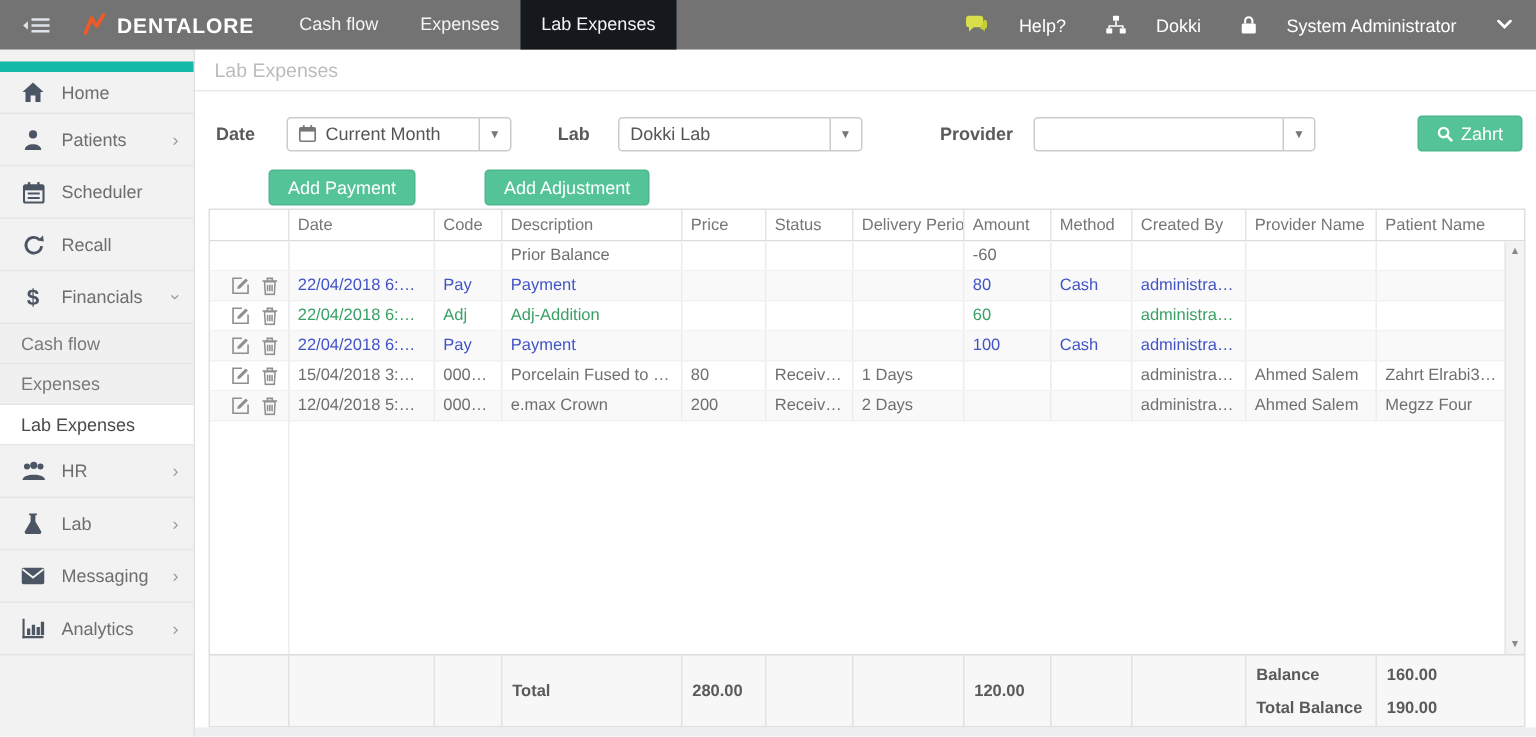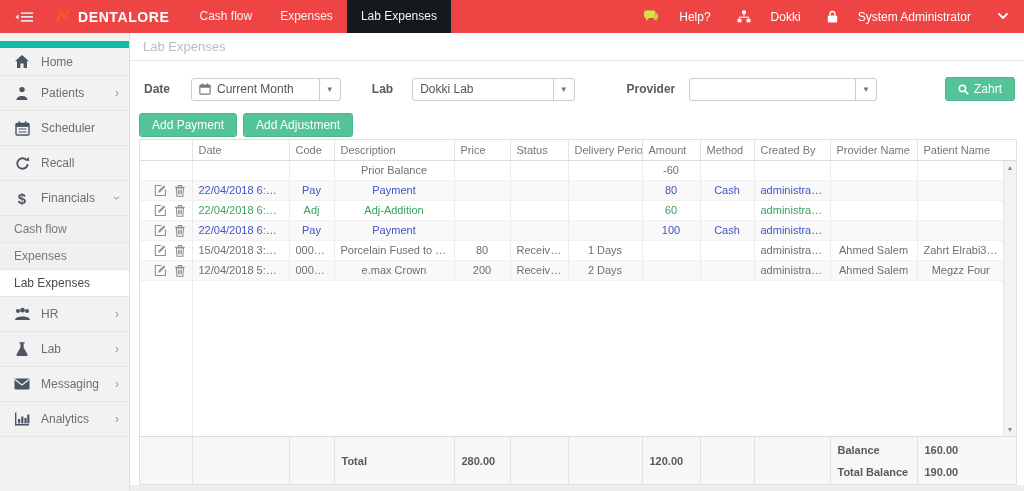--- a/index.html
+++ b/index.html
@@ -4,21 +4,21 @@
 <style>
   * { box-sizing: border-box; }
   html,body { margin:0; padding:0; }
   body {
     width:1024px; height:491px; position:relative; overflow:hidden;
     font-family:"Liberation Sans", sans-serif; background:#eceef0;
   }
 
   
   .navbar { position:absolute; top:0; left:0; width:1024px; height:33px;
-    background:#ef4444; display:flex; align-items:center; z-index:5; }
+    background:#737373; display:flex; align-items:center; z-index:5; }
   .nav-burger { margin-left:15px; display:flex; align-items:center; cursor:pointer; }
   .brand { display:flex; align-items:center; margin-left:20px; }
   .brand-text { color:#fff; font-weight:bold; font-size:14px; letter-spacing:.6px; margin-left:6px; }
   .nav-tabs { display:flex; height:33px; margin-left:16px; }
   .nav-tab { padding:0 14px; line-height:33px; color:#f2f4f6; font-size:12px; cursor:pointer; }
   .nav-tab.active { background:#15181d; }
   .nav-right { margin-left:auto; display:flex; align-items:center; color:#fff; font-size:12px; padding-right:16px; }
   .nav-right .nav-link { display:flex; align-items:center; gap:20px; margin-left:26px; cursor:pointer; }
   .chev-down-white { margin-left:7px; }
 
@@ -46,36 +46,36 @@
     display:flex; align-items:center; }
   .flabel { font-size:12px; font-weight:bold; color:#5a5a5a; }
   .select { height:23px; border:1px solid #ccc; border-radius:3px; background:#fff;
     display:flex; align-items:center; font-size:12px; color:#555; cursor:pointer; }
   .select .val { padding:0 7px; flex:1; display:flex; align-items:center; gap:6px; white-space:nowrap; overflow:hidden; }
   .select .arrow { width:21px; align-self:stretch; border-left:1px solid #ccc;
     display:flex; align-items:center; justify-content:center; color:#777; font-size:8px; }
 
   .btn-green { background:#55c398; color:#fff; border:1px solid #4cb78d; border-radius:3px;
     font-size:12px; height:24px; padding:0 12px; display:inline-flex; align-items:center; gap:5px;
-    cursor:pointer; font-family:"Liberation Sans",sans-serif; }
+    cursor:pointer; font-family:"Liberation Sans",sans-serif;margin-left:40px; }
   .actions-row { position:absolute; top:80px; left:9px; display:flex; gap:6px; }
 
   
   .grid { position:absolute; top:106px; left:9px; width:878px; height:346px;
     border:1px solid #e0e0e0; display:flex; flex-direction:column; background:#fff; }
   .grid table { border-collapse:collapse; table-layout:fixed; }
   .grid-header-t { width:100%; }
   .grid-header-t th { height:20px; border-bottom:1px solid #dcdcdc; border-right:1px solid #e4e4e4;
     font-weight:normal; color:#767676; font-size:11px; text-align:left; padding:0 6px;
     white-space:nowrap; overflow:hidden; background:#fff; }
   .grid-header-t th:last-child { border-right:none; }
 
   .grid-body { flex:1; position:relative; overflow:hidden; background:#fff; }
   .grid-body::after { content:""; position:absolute; left:52px; top:0; bottom:0; border-left:1px solid #ececec; }
-  .grid-rows-t { width:865px;text-align:center; }
+  .grid-rows-t { width:865px; }
   .grid-rows-t td { height:19px; border-right:1px solid #ececec; border-bottom:1px solid #f1f1f1;
     font-size:11px; padding:0 6px; white-space:nowrap; overflow:hidden; text-overflow:ellipsis; color:#6f6f6f; }
   .grid-rows-t tr:nth-child(even) { background:#f9f9f9; }
   .grid-rows-t tr.blue td { color:#4254c5; }
   .grid-rows-t tr.green td { color:#3aa065; }
   .grid-rows-t tr.gray td { color:#6f6f6f; }
   .c-actions { display:flex; align-items:center; gap:7px; padding-left:8px !important; border-bottom:none !important; height:19px; }
   .c-actions svg { cursor:pointer; }
 
   .vscroll { position:absolute; top:0; right:0; bottom:0; width:13px; background:#f3f3f3;

